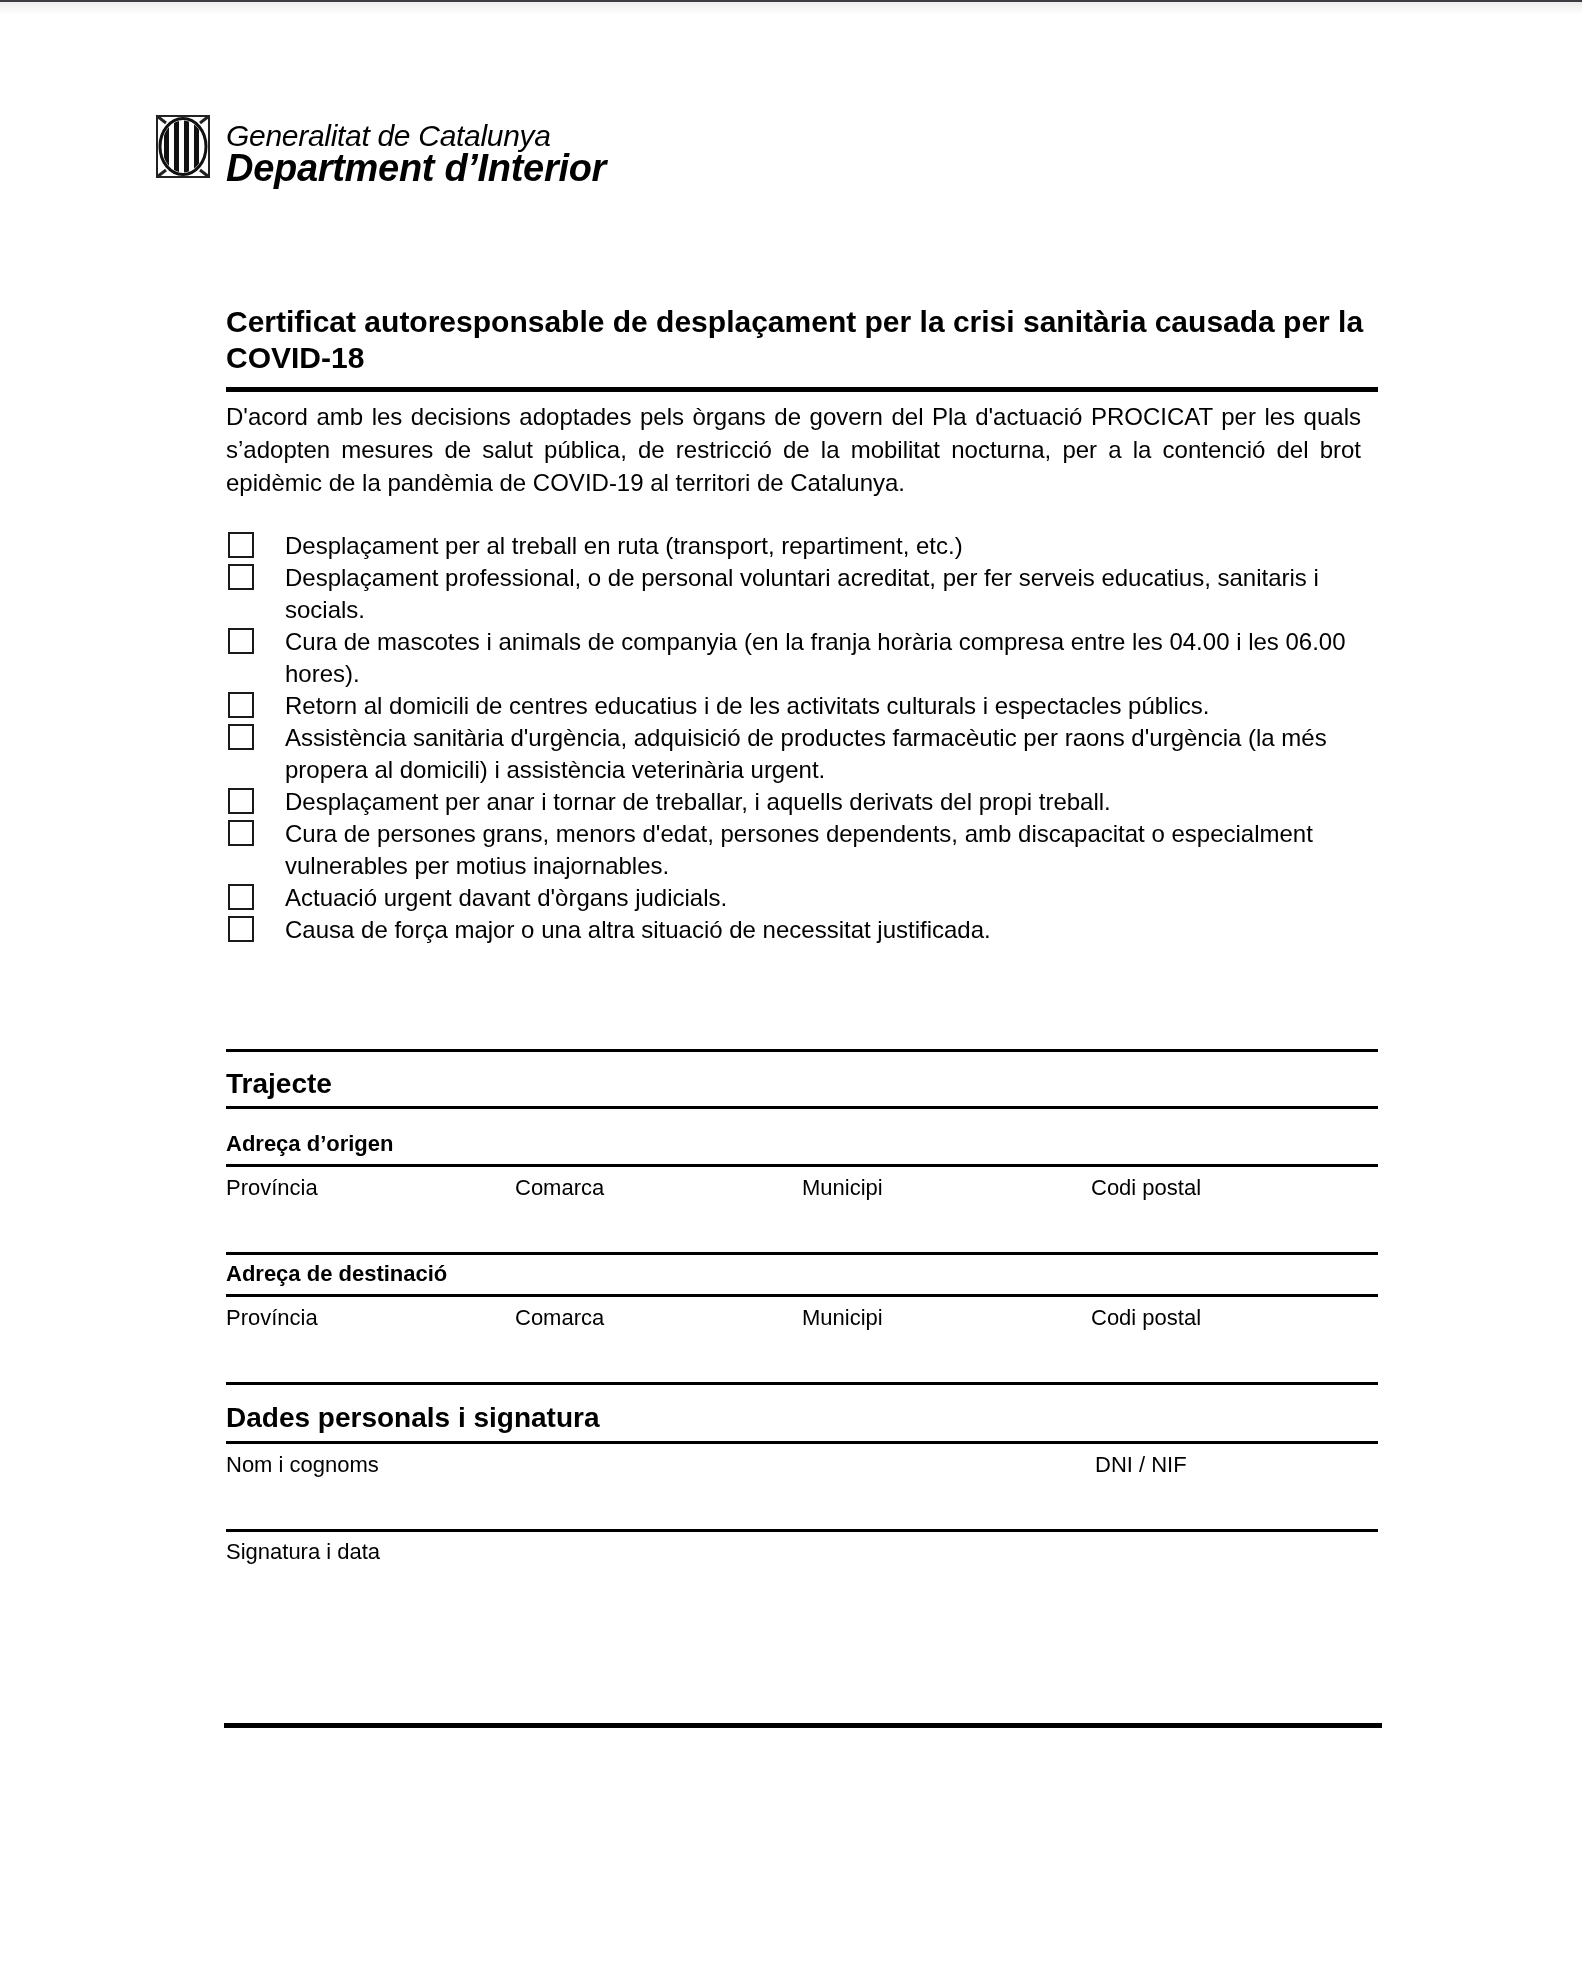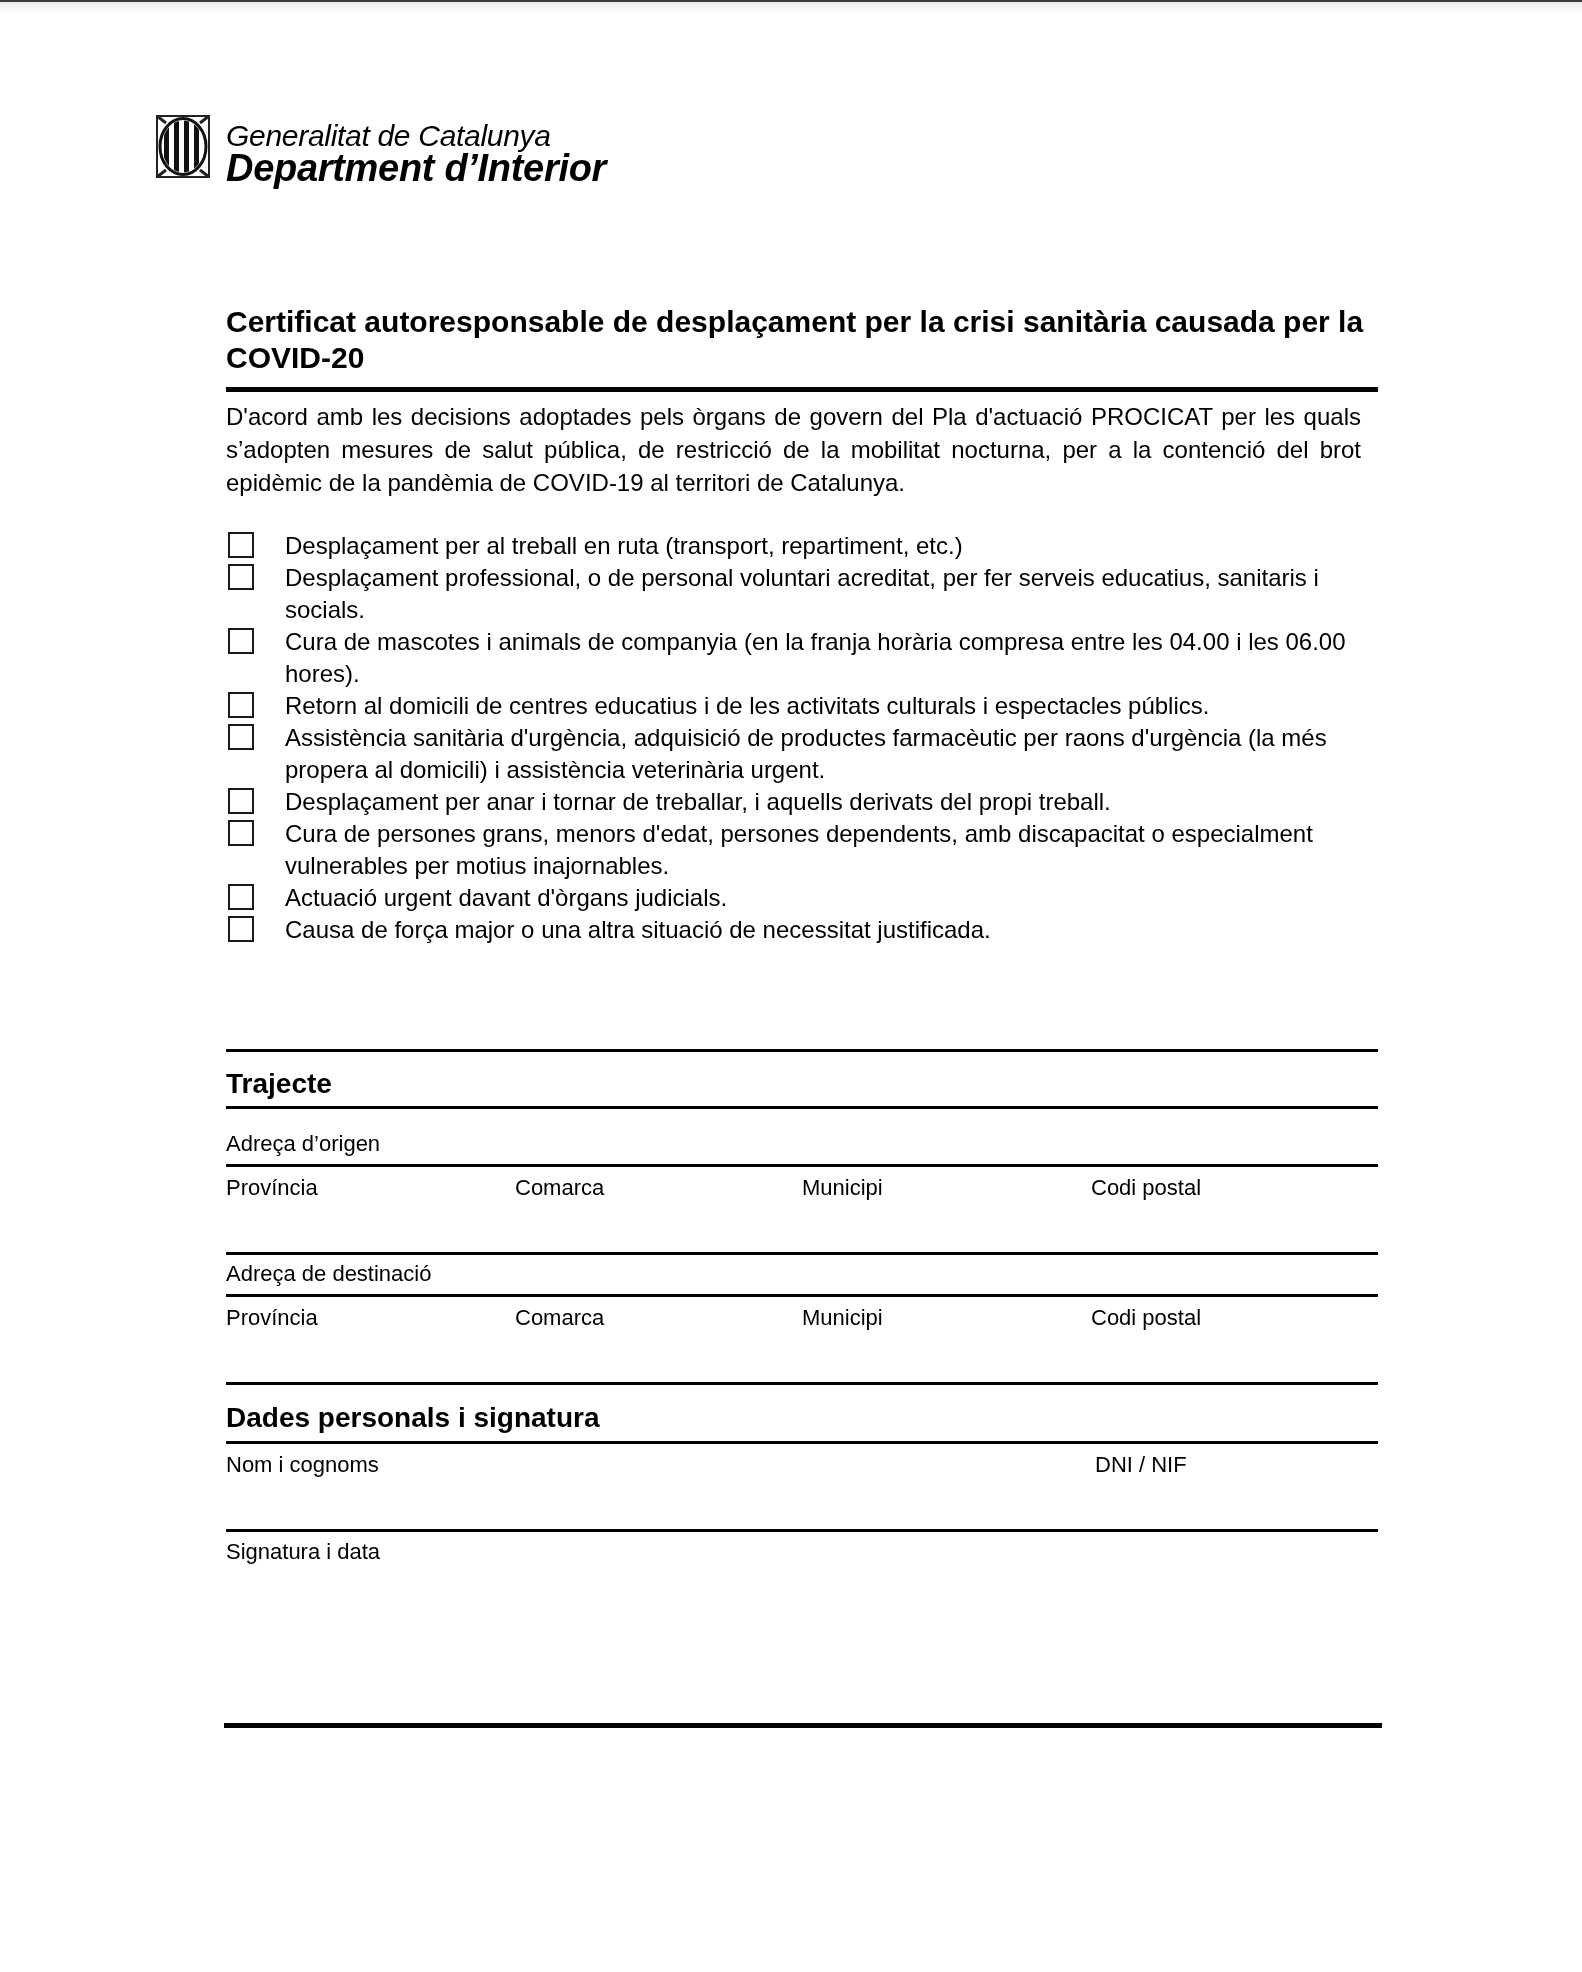--- a/index.html
+++ b/index.html
@@ -26,21 +26,21 @@
     .intro { position: absolute; left: 226px; top: 400px; width: 1135px;
       font-size: 24px; line-height: 33px; text-align: justify; text-align-last: left; }
 
     .items { position: absolute; left: 228px; top: 530px; width: 1150px; list-style: none; margin: 0; padding: 0; }
     .item { display: flex; align-items: flex-start; font-size: 24px; line-height: 32px; }
     .cb { flex: 0 0 auto; width: 22px; height: 22px; border: 2px solid #1a1a1a; margin-top: 2px; margin-right: 31px; background: #fff; }
     .item-text { width: 1090px; }
     .mask { position: absolute; left: 220px; top: 969px; width: 1160px; height: 30px; background: #fff; }
 
     .h2 { position: absolute; left: 226px; font-size: 28px; font-weight: bold; }
-    .h3 { position: absolute; left: 226px; font-size: 22px; font-weight: normal; }
+    .h3 { position: absolute; left: 226px; font-size: 22px; font-weight: bold; }
     .lbl { position: absolute; font-size: 22px; }
   </style>
 </head>
 <body>
 
 <div class="topbar"></div>
 <div class="topshadow"></div>
 
 <svg class="logo" viewBox="0 0 54 63">
   <rect x="1" y="1" width="52" height="61" fill="#fff" stroke="#222" stroke-width="2"></rect>
@@ -54,21 +54,21 @@
     <rect x="18" y="0" width="5" height="63"></rect>
     <rect x="28" y="0" width="5" height="63"></rect>
     <rect x="38" y="0" width="5" height="63"></rect>
   </g>
 </svg>
 <div class="org">
   <span class="l1">Generalitat de Catalunya</span>
   <span class="l2">Department d’Interior</span>
 </div>
 
-<div class="title">Certificat autoresponsable de desplaçament per la crisi sanitària causada per la COVID-20</div>
+<div class="title">Certificat autoresponsable de desplaçament per la crisi sanitària causada per la COVID-18</div>
 <div class="rule thick" style="top:387px"></div>
 
 <div class="intro">D'acord amb les decisions adoptades pels òrgans de govern del Pla d'actuació PROCICAT per les quals s’adopten mesures de salut pública, de restricció de la mobilitat nocturna, per a la contenció del brot epidèmic de la pandèmia de COVID-19 al territori de Catalunya.</div>
 
 <ul class="items">
   <li class="item">
       <span class="cb"></span>
       <span class="item-text">Desplaçament per al treball en ruta (transport, repartiment, etc.)</span>
     </li>
   <li class="item">

